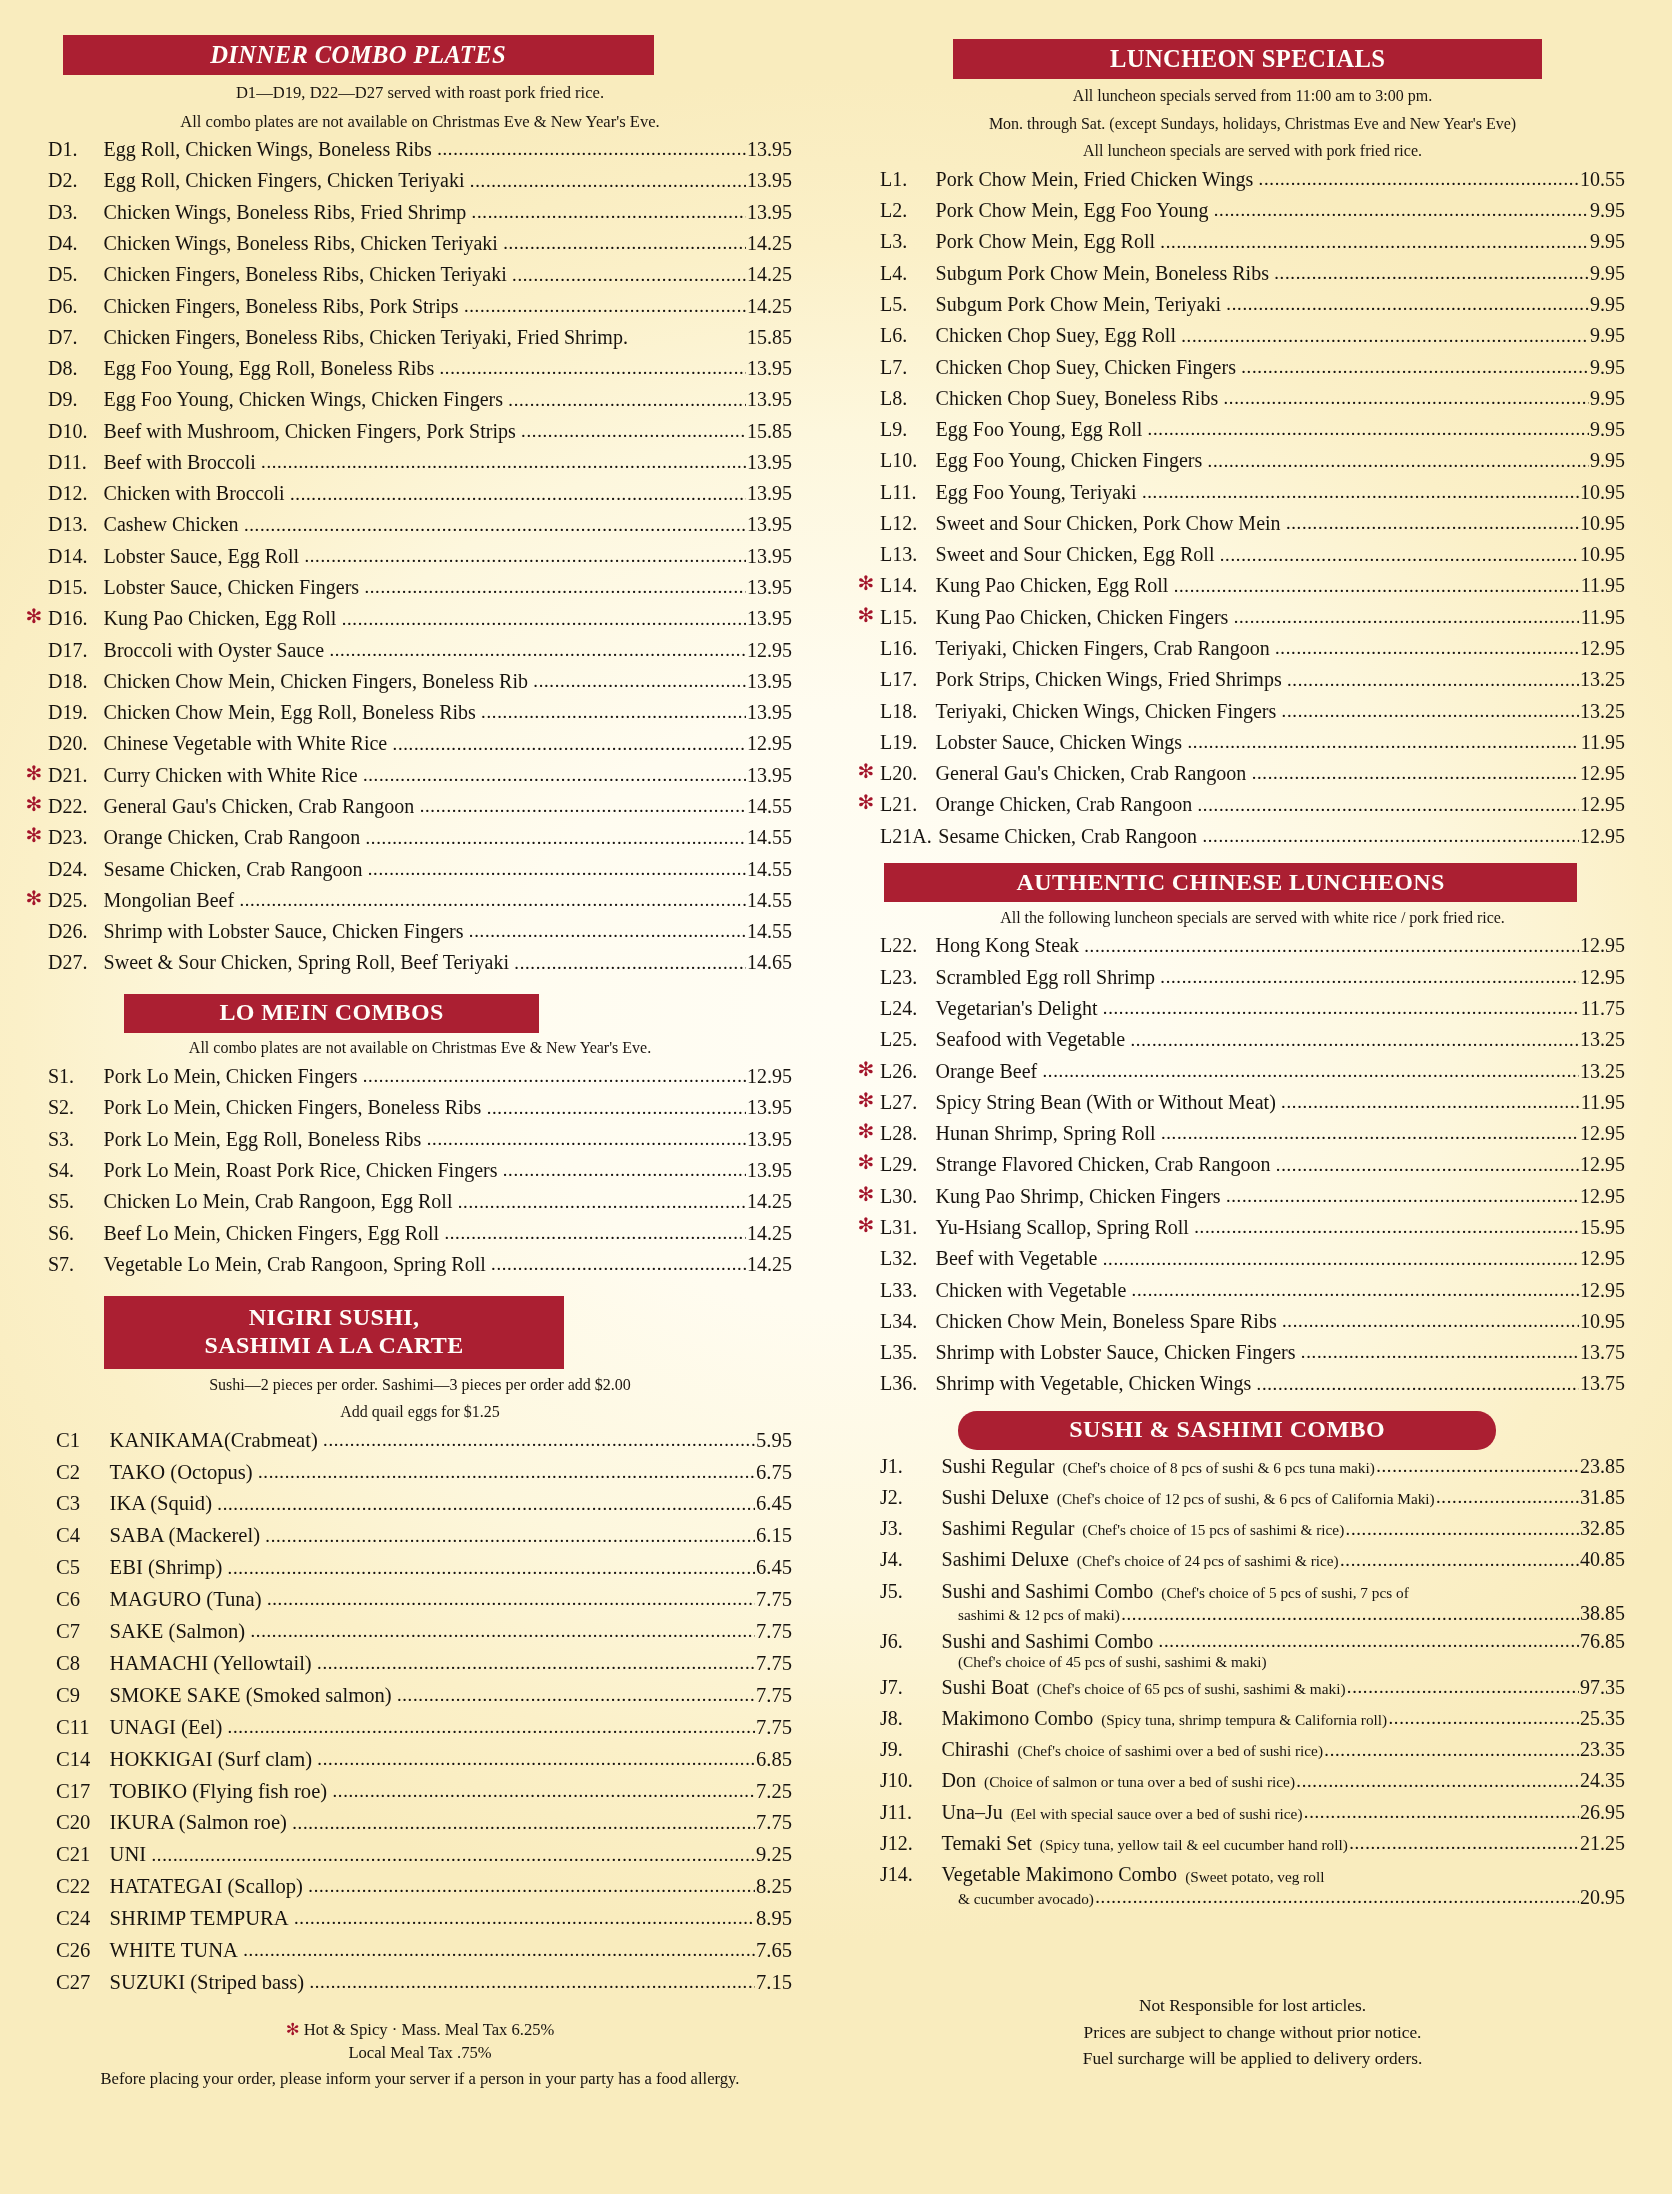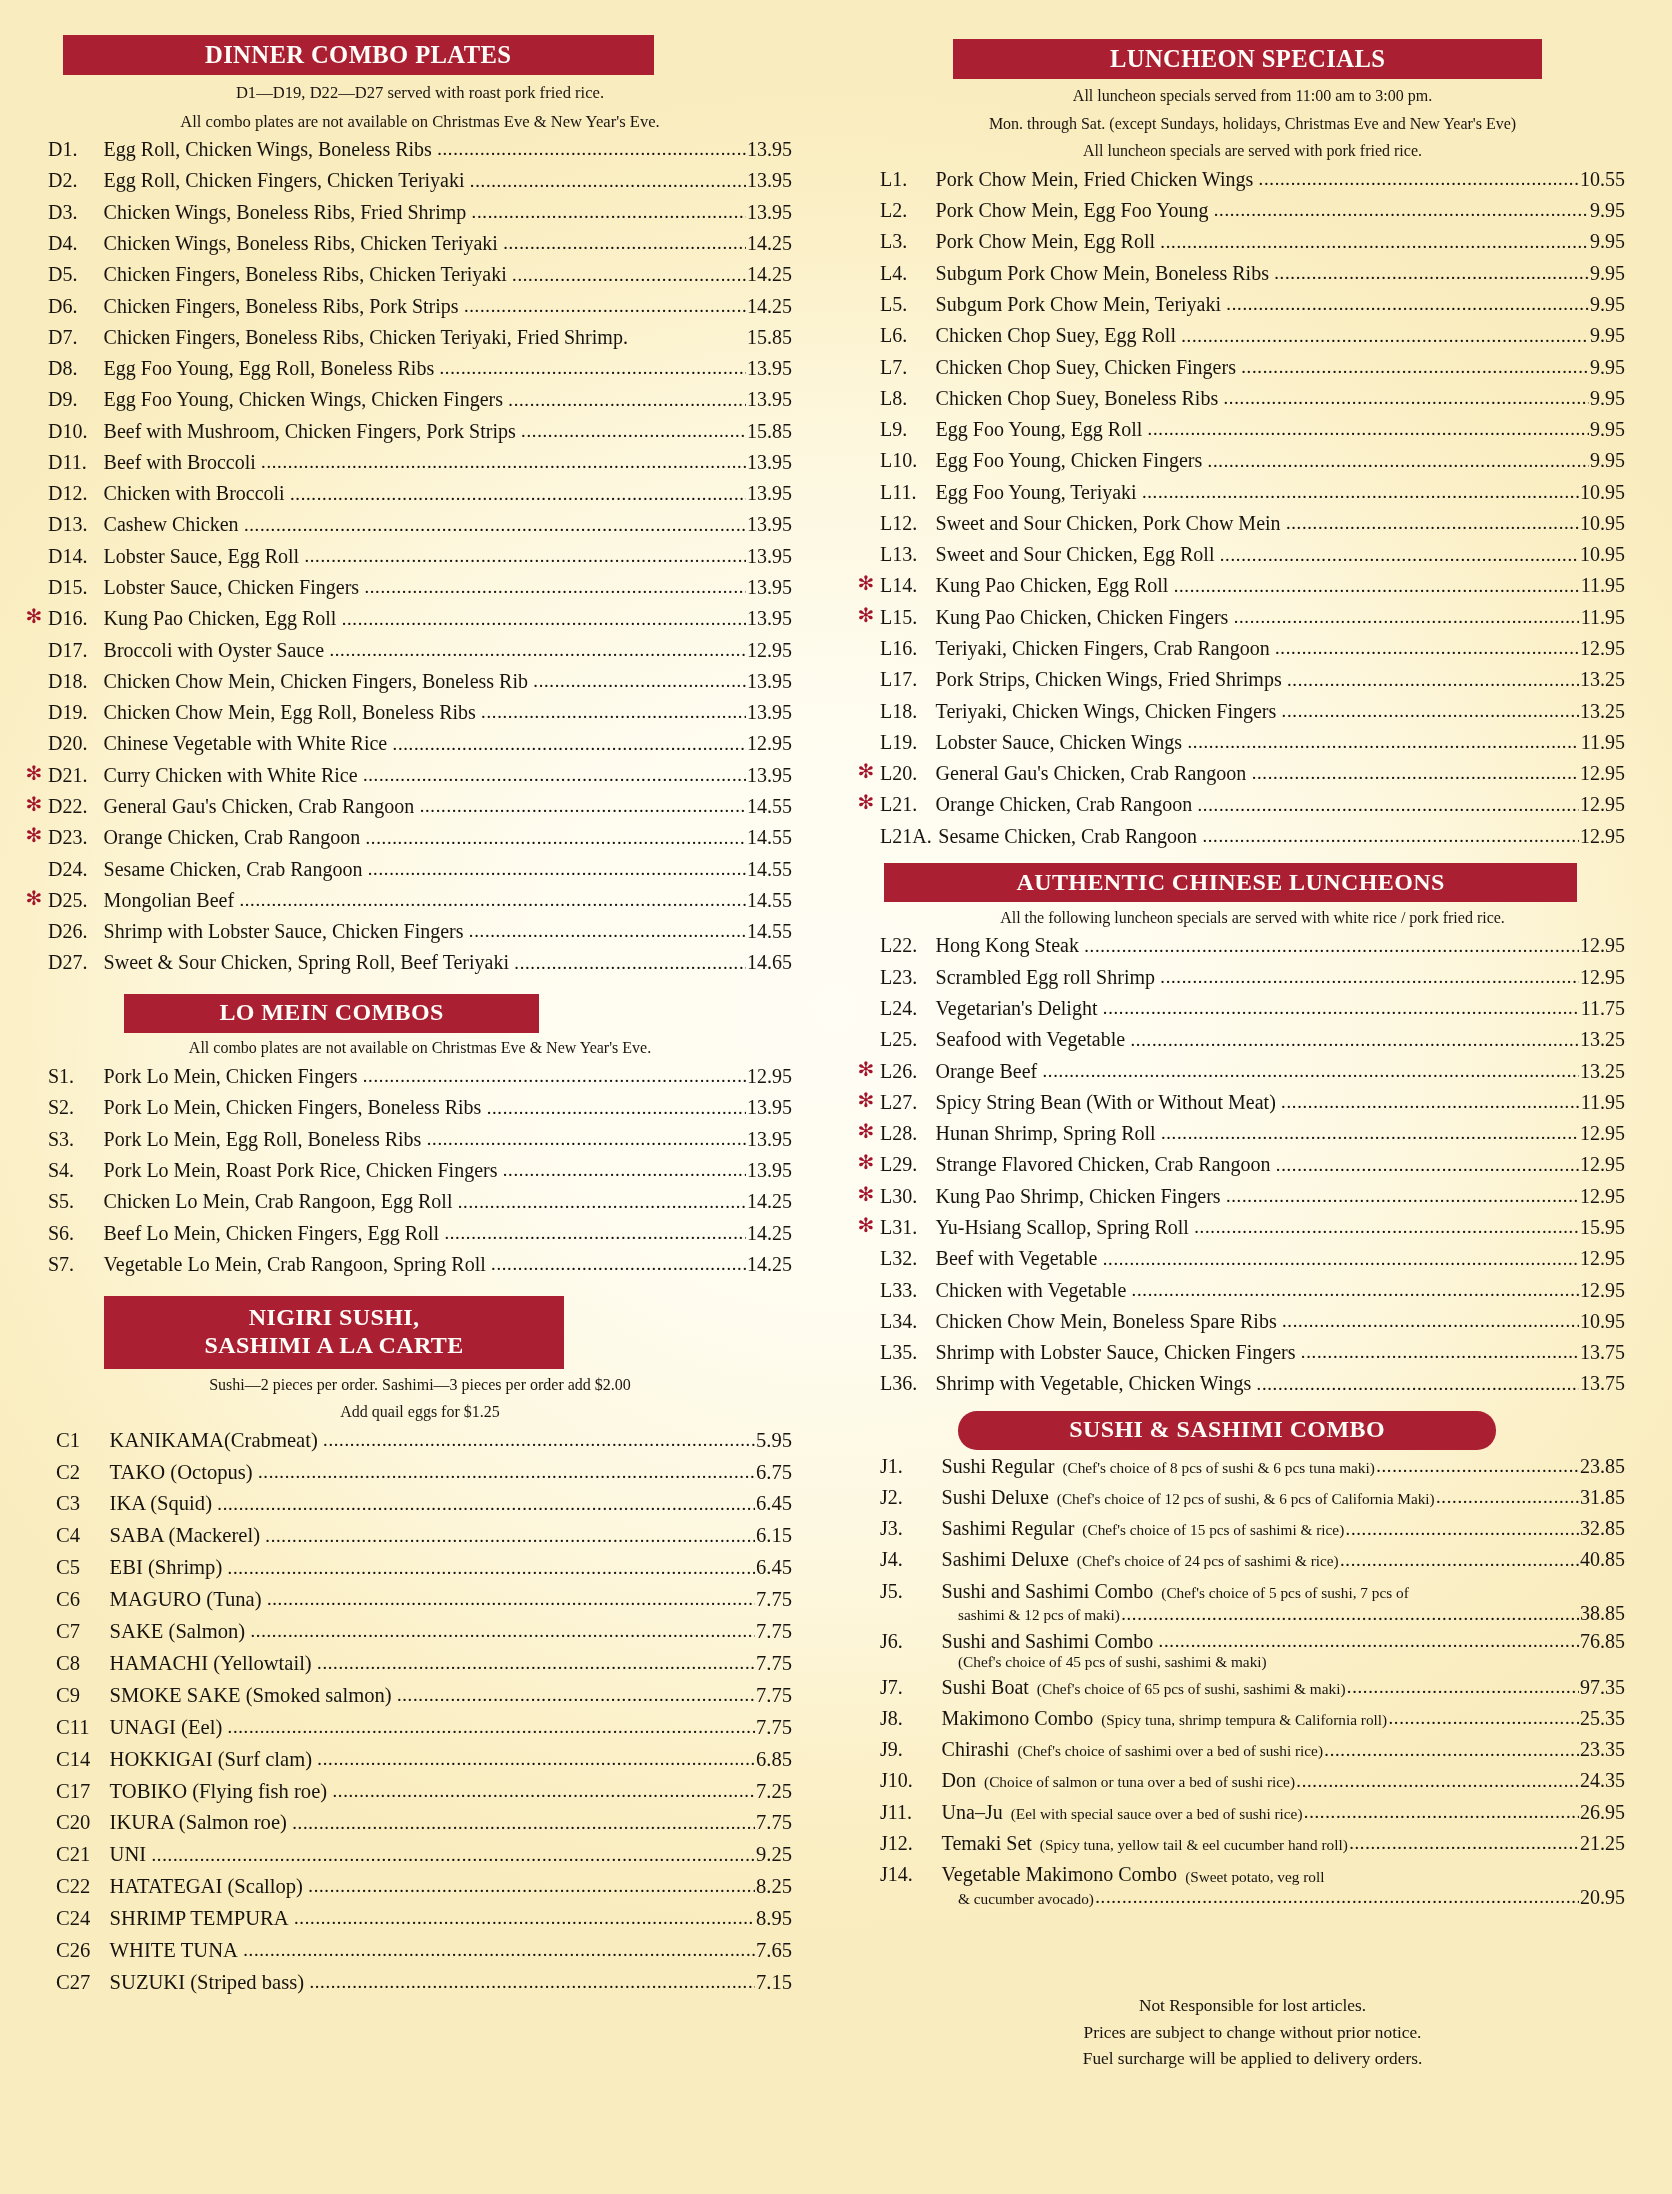--- a/index.html
+++ b/index.html
@@ -26,21 +26,21 @@
   .banner{
     background:#ab1f32;color:#fffdf8;
     text-align:center;
     font-family:"Liberation Serif", serif;
     font-weight:700;
     letter-spacing:0.4px;
     line-height:1.18;
     padding:4.7px 6.6px 6px;
     margin:0 auto;
   }
-  .banner.b-dinner{width:578px;font-size:24.6px;margin-left:14.6px;}
+  .banner.b-dinner{width:578px;font-size:24.6px;margin-left:14.6px;font-style:italic;}
   .banner.b-lomein{width:402px;font-size:24px;margin-left:76px;}
   .banner.b-nigiri{width:447px;font-size:24px;margin-left:56px;padding:6.6px 6.6px 9.3px;}
   .banner.b-lunch{width:576px;font-size:24.6px;margin-left:73px;}
   .banner.b-authentic{width:680px;font-size:24px;margin-left:4px;}
   .banner.b-sushicombo{width:525px;font-size:24px;margin-left:78px;border-radius:19px;}
 
   .note{
     text-align:center;font-size:16.6px;line-height:1.42;
     margin:6.6px 0 0;color:#1b1510;
   }
@@ -440,20 +440,25 @@
             <span class="price">7.65</span>
           </li>
           <li>
             <span class="code w2">C27</span>
             <span class="name">SUZUKI (Striped bass)</span>
             <span class="dots">........................................................................................................................................................................................................</span>
             <span class="price">7.15</span>
           </li>
         </ul>
 
+      <div class="footL">
+        <span class="ln"><span class="starc">✻</span> <span>Hot &amp; Spicy · Mass. Meal Tax 6.25%</span></span>
+        <span class="ln">Local Meal Tax .75%</span>
+        <span class="ln wide">Before placing your order, please inform your server if a person in your party has a food allergy.</span>
+      </div>
     </div>
 
     <div class="col col-right">
 
       <div class="banner b-lunch">LUNCHEON SPECIALS</div>
       <div class="note small">All luncheon specials served from 11:00 am to 3:00 pm.</div>
       <div class="note small tight">Mon. through Sat. (except Sundays, holidays, Christmas Eve and New Year's Eve)</div>
       <div class="note small tight">All luncheon specials are served with pork fried rice.</div>
       <ul class="items combo" id="list-luncheon">
           <li>

